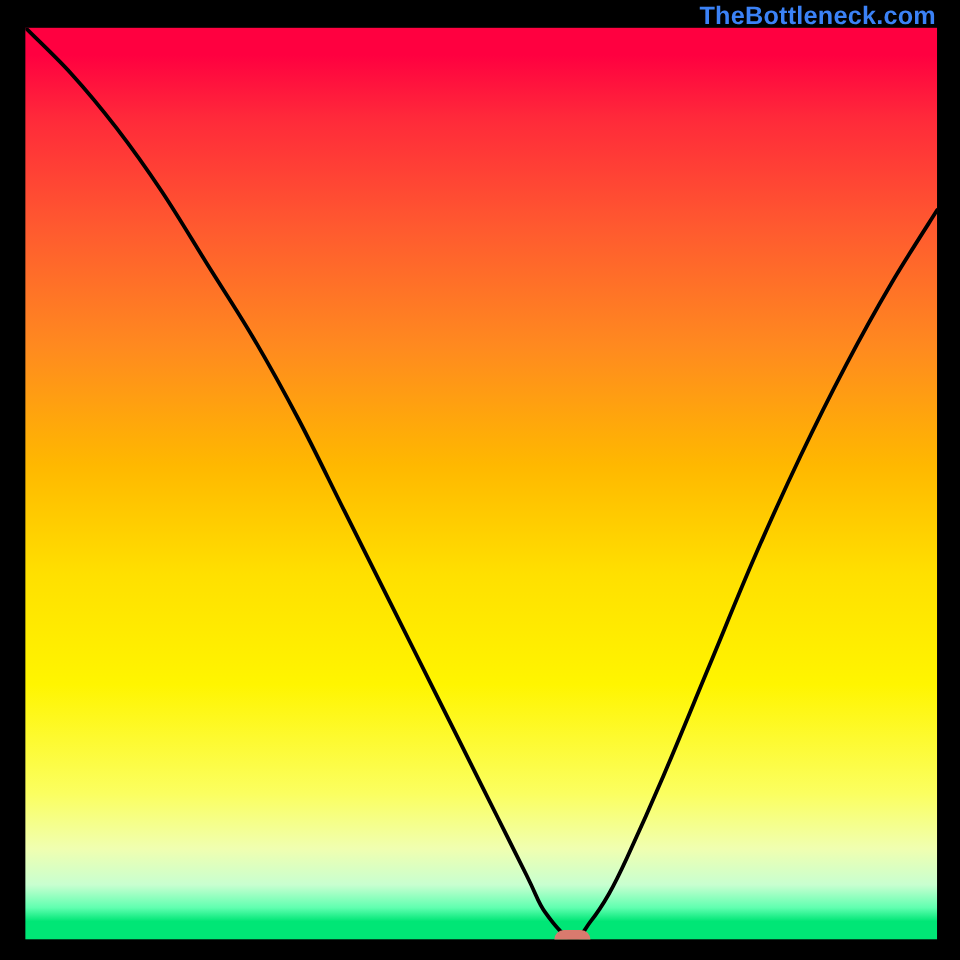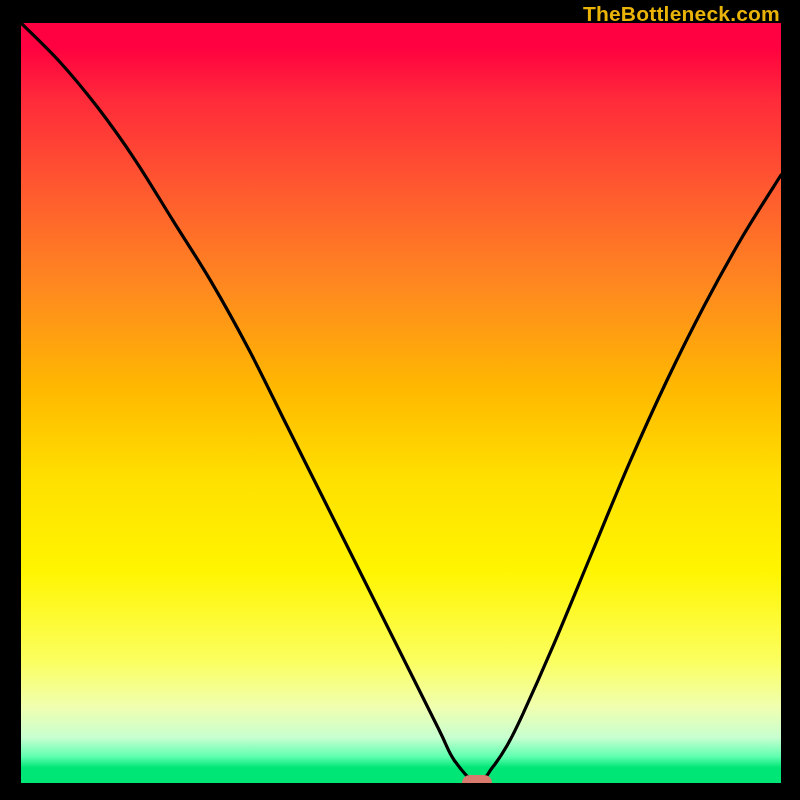--- a/index.html
+++ b/index.html
@@ -47,21 +47,21 @@
     border-radius: 9px;
     background: #d97a6e;
   }
   .watermark {
     position: absolute;
     top: 2px;
     right: 20px;
     font-family: Arial, Helvetica, sans-serif;
     font-size: 21px;
     font-weight: 600;
-    color: #eab308;
+    color: #3b82f6;
     letter-spacing: 0.2px;
   }
 </style>
 </head>
 <body>
 
 <div class="frame">
 
   <div class="plot-area">
     <div class="gradient-bg"></div>

